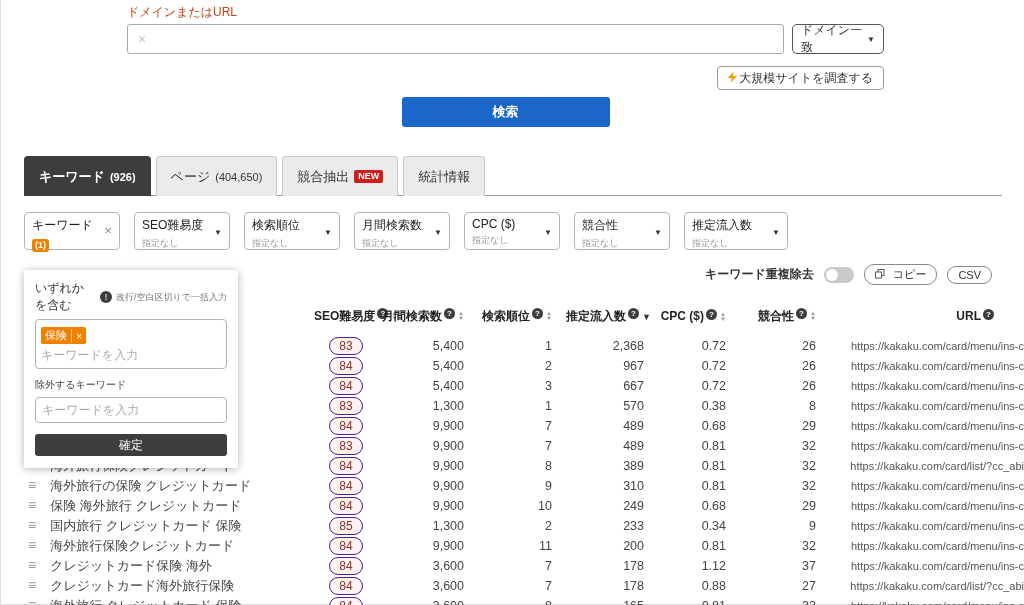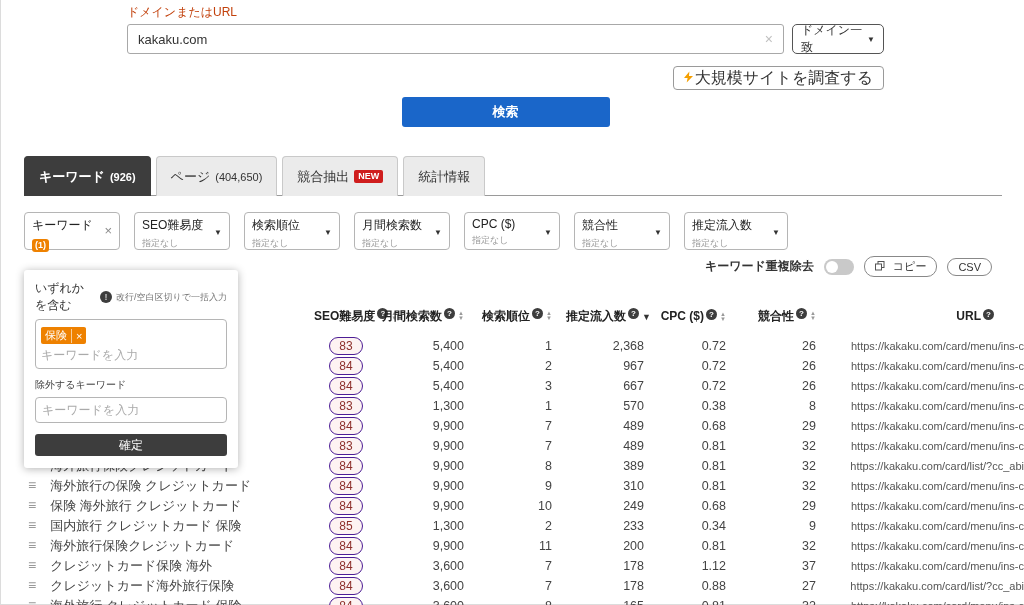--- a/index.html
+++ b/index.html
@@ -16,42 +16,42 @@
   
   .search-area { position: absolute; left: 127px; top: 4px; width: 757px; }
   .form-label { font-size: 12px; color: #c2410c; }
   .input-row { display: flex; gap: 8px; margin-top: 3px; }
   .domain-wrap { flex: 1; border: 1px solid #a8a8a8; border-radius: 3px; height: 30px; display: flex; align-items: center; background: #fff; }
   .domain-wrap input { border: none; outline: none; flex: 1; font-size: 13px; padding: 0 10px; color: #333; background: transparent; font-family: inherit; }
   .clear-x { color: #c0c0c0; font-size: 14px; padding: 0 10px; cursor: pointer; }
   .match-select { width: 92px; border: 1px solid #555; border-radius: 5px; height: 30px; display: flex; align-items: center; justify-content: space-between; padding: 0 8px; font-size: 12px; cursor: pointer; background:#fff; }
   .caret { font-size: 8px; color: #333; }
   .large-row { display: flex; justify-content: flex-end; margin-top: 12px; }
-  .large-btn { display: inline-flex; align-items: center; gap: 2px; border: 1px solid #9a9a9a; border-radius: 4px; background: #fff; height: 24px; padding: 0 10px; font-size: 16px; color: #333; cursor: pointer; font-family: inherit; }
+  .large-btn { display: inline-flex; align-items: center; gap: 2px; border: 1px solid #9a9a9a; border-radius: 4px; background: #fff; height: 24px; padding: 0 10px; font-size: 12px; color: #333; cursor: pointer; font-family: inherit; }
   .search-btn { display: block; margin: 7px auto 0; width: 208px; height: 30px; background: #1a66c9; color: #fff; border: none; border-radius: 3px; font-size: 13px; font-weight: bold; cursor: pointer; font-family: inherit; }
 
   
   .tabs { position: absolute; left: 24px; top: 155px; width: 978px; height: 41px; display: flex; gap: 5px; align-items: flex-end; border-bottom: 1px solid #9a9a9a; }
   .tab { height: 40px; display: flex; align-items: center; gap: 5px; padding: 0 14px; font-size: 13px; background: #ebebeb; border: 1px solid #c9c9c9; border-bottom: none; border-radius: 4px 4px 0 0; color: #333; cursor: pointer; position: relative; top: 1px; white-space: nowrap; }
   .tab .count { font-size: 11px; }
   .tab.active { background: #3d3d3d; color: #fff; font-weight: bold; border-color: #3d3d3d; }
   .badge-new { background: #cf1d1d; color: #fff; font-size: 9px; font-weight: bold; padding: 2px 4px; border-radius: 2px; line-height: 1; }
 
   
   .filters { position: absolute; left: 24px; top: 212px; display: flex; gap: 14px; }
   .filter { width: 96px; height: 38px; border: 1px solid #b5b5b5; border-radius: 4px; padding: 4px 7px 3px; position: relative; background: #fff; cursor: pointer; }
   .filter.wide { width: 104px; }
   .flabel { font-size: 12px; color: #222; white-space: nowrap; }
   .fvalue { font-size: 9px; color: #999; margin-top: 3px; }
   .fcaret { position: absolute; right: 7px; top: 15px; font-size: 8px; color: #333; }
   .fx { position: absolute; right: 7px; top: 10px; color: #8a8a8a; font-size: 13px; cursor: pointer; }
   .fbadge { display: inline-block; background: #ee8100; color: #fff; font-size: 9px; font-weight: bold; border-radius: 3px; padding: 1px 3px; margin-top: 2px; line-height: 1.2; }
 
   
-  .controls { position: absolute; right: 32px; top: 256px; display: flex; align-items: center; gap: 10px; }
+  .controls { position: absolute; right: 32px; top: 264px; display: flex; align-items: center; gap: 10px; }
   .dedupe-label { font-size: 12px; font-weight: bold; color: #333; }
   .toggle { width: 30px; height: 16px; background: #c9c9c9; border-radius: 8px; position: relative; cursor: pointer; }
   .toggle .knob { width: 12px; height: 12px; background: #fff; border-radius: 50%; position: absolute; left: 2px; top: 2px; }
   .pill-btn { display: inline-flex; align-items: center; gap: 8px; border: 1px solid #888; border-radius: 10px; background: #fff; font-size: 11px; padding: 2px 10px; color: #333; cursor: pointer; font-family: inherit; }
 
   
   .table-wrap { position: absolute; left: 24px; top: 296px; width: 1000px; }
   table { border-collapse: collapse; table-layout: fixed; width: 100%; }
   th { font-size: 12px; font-weight: bold; color: #222; height: 40px; vertical-align: middle; white-space: nowrap; }
   td { font-size: 12.5px; color: #444; height: 20px; white-space: nowrap; overflow: hidden; vertical-align: middle; }
@@ -82,21 +82,20 @@
   input::placeholder { color: #aaa; }
   .confirm-btn { width: 100%; height: 22px; background: #3d3d3d; color: #fff; border: none; border-radius: 3px; font-size: 12px; margin-top: 11px; cursor: pointer; font-family: inherit; }
 </style>
 </head>
 <body>
 
 <section class="search-area">
   <div class="form-label">ドメインまたはURL</div>
   <div class="input-row">
     <div class="domain-wrap">
-      <input type="text" value="kakaku.com" style="">
       <span class="clear-x">×</span>
     </div>
     <div class="match-select">
       <span>ドメイン一致</span>
       <span class="caret">▼</span>
     </div>
   </div>
   <div class="large-row">
     <button class="large-btn">
       <span><svg width="9" height="12" viewBox="0 0 10 12">

